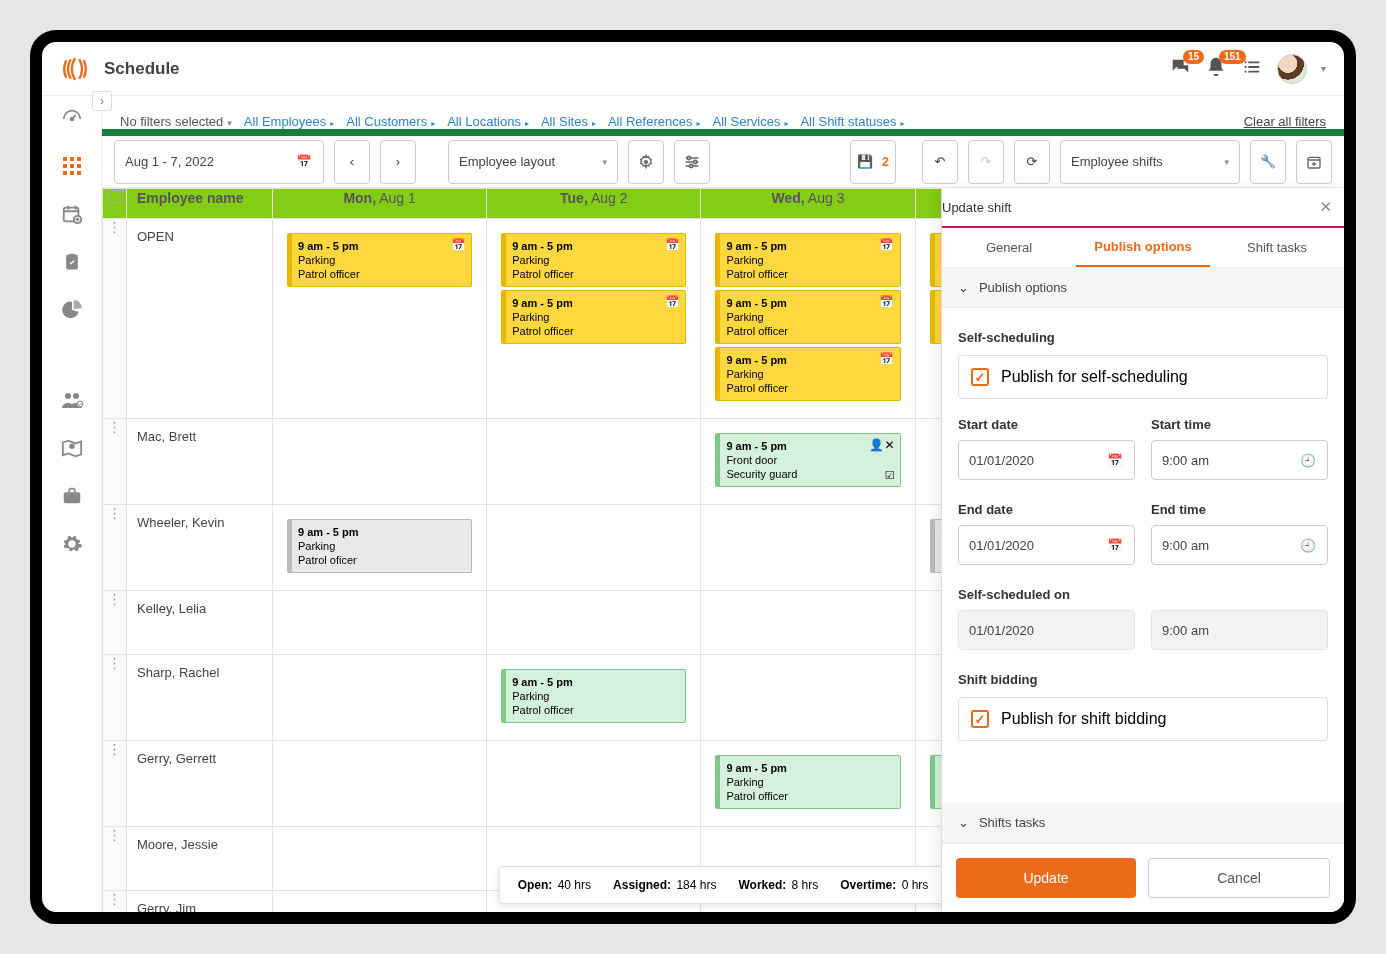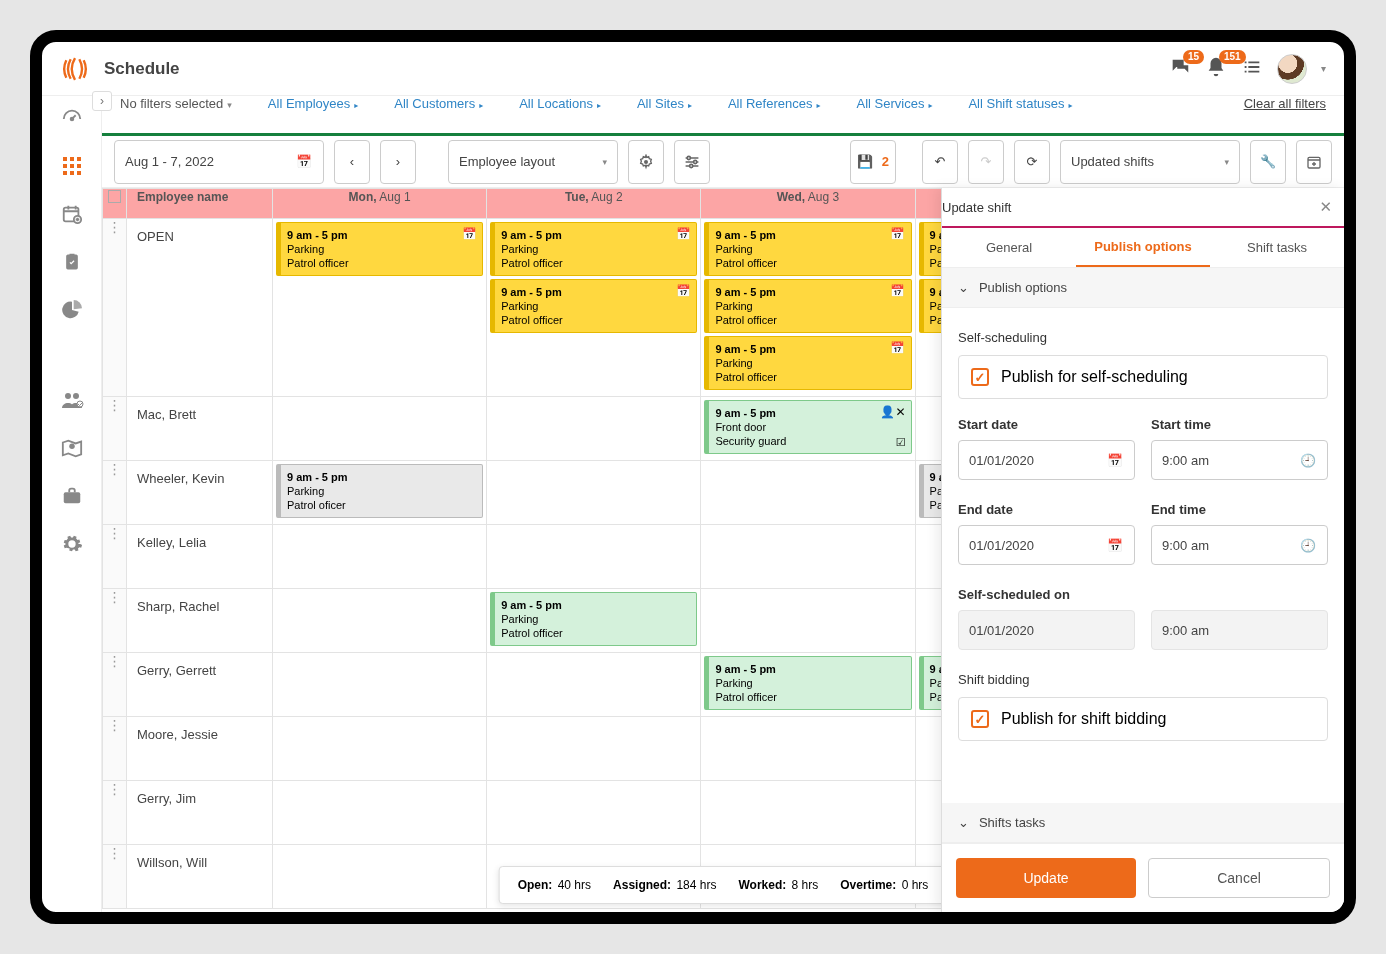--- a/index.html
+++ b/index.html
@@ -27,61 +27,61 @@
 .topicons{display:flex;align-items:center;gap:14px}
 .badge{position:relative}
 .badge-count{position:absolute;top:-6px;left:14px;background:var(--orange);color:#fff;font-size:10px;font-weight:bold;border-radius:8px;padding:1px 5px;line-height:12px}
 .icon{width:22px;height:22px;fill:#555}
 .avatar{width:30px;height:30px;border-radius:50%;background:radial-gradient(circle at 35% 30%,#f2d8c2 0 35%, #5d3a24 36% 60%, #dfe9d1 61% 100%);border:1px solid #ccc}
 .body{display:flex;height:calc(100% - 54px)}
 .sidebar{width:60px;border-right:1px solid #eee;display:flex;flex-direction:column;align-items:center;padding-top:10px;gap:24px}
 .sidebar .sb{width:24px;height:24px;display:flex;align-items:center;justify-content:center;color:#777}
 .sidebar .sb.active{color:var(--orange)}
 .main{flex:1;position:relative;overflow:hidden}
-.filters{height:40px;display:flex;align-items:flex-start;padding:0 18px;gap:36px;border-bottom:3px solid #15803d}
+.filters{height:40px;display:flex;align-items:flex-end;padding:0 18px;gap:12px;border-bottom:7px solid #15803d}
 .filter{font-size:13px;color:#555}
 .filter.link{color:var(--blue);font-weight:400}
 .filters .clear{margin-left:auto;font-size:13px;color:#444;text-decoration:underline}
 .toolbar{height:52px;display:flex;align-items:center;padding:0 12px;gap:10px;border-bottom:1px solid #eee}
 .inputlike{border:1px solid #ccc;border-radius:4px;background:#fff;height:44px;display:flex;align-items:center;font-size:13px;color:#444}
 .dateinp{width:210px;padding:0 10px;justify-content:space-between}
 .sqbtn{width:36px;justify-content:center}
 .layoutsel{width:170px;padding:0 10px;justify-content:space-between}
 .tb-spacer{flex:1}
 .savebox{width:46px;justify-content:space-between;padding:0 6px}
 .savebox .num{color:var(--orange);font-weight:700}
 .updsel{width:180px;padding:0 10px;justify-content:space-between}
 .grid{position:absolute;left:0;right:0;top:92px;bottom:0;overflow:auto}
 table{border-collapse:collapse;width:100%;table-layout:fixed}
 th,td{border:1px solid #e3e3e3;vertical-align:top}
-th{background:#fca5a5;font-weight:400;height:30px;font-size:12px;color:#555;position:sticky;top:0}
+th{background:#84cc16;font-weight:400;height:30px;font-size:14px;color:#555;position:sticky;top:0}
 th .dow{font-weight:700}
 td.rowhdr{width:24px;background:#fafafa;text-align:center;padding-top:6px}
 td.name{width:146px;padding:10px;font-size:13px;color:#444}
-td.daycell{padding:3px;height:64px}
+td.daycell{padding:14px;height:64px}
 .shift{border-radius:2px;font-size:11px;line-height:14px;padding:5px 6px;margin-bottom:3px;position:relative}
 .shift .t{font-weight:700}
 .shift .ic{position:absolute;right:5px;top:4px;font-size:12px}
 .shift .ic2{position:absolute;right:5px;bottom:4px;font-size:11px}
 .s-yellow{background:var(--yellow);border:1px solid var(--yellow-bd);border-left:5px solid var(--yellow-bd)}
 .s-green{background:var(--green);border:1px solid var(--green-bd);border-left:5px solid var(--green-bd)}
 .s-grey{background:var(--grey);border:1px solid var(--grey-bd);border-left:5px solid var(--grey-bd)}
 .statusbar{position:absolute;left:50%;transform:translateX(-50%);bottom:8px;background:#fff;border:1px solid #ddd;border-radius:4px;height:38px;display:flex;align-items:center;gap:22px;padding:0 18px;font-size:12px;box-shadow:0 2px 6px rgba(0,0,0,.1);z-index:5}
 .statusbar b{font-weight:700;margin-right:2px}
 
 .panel{position:absolute;right:0;top:92px;bottom:0;width:403px;background:#fff;border-left:1px solid #ddd;z-index:6;display:flex;flex-direction:column;box-shadow:-4px 0 12px rgba(0,0,0,.08)}
 .panel-hdr{height:40px;display:flex;align-items:center;justify-content:flex-start;border-bottom:2px solid #be185d;position:relative}
 .panel-hdr .ttl{font-size:13px;color:#333}
 .panel-hdr .close{position:absolute;right:12px;top:10px;color:#888;font-size:15px}
 .tabs{display:flex;height:40px;border-bottom:1px solid #eee}
 .tab{flex:1;display:flex;align-items:center;justify-content:center;font-size:13px;color:#555}
 .tab.active{color:var(--orange);border-bottom:2px solid var(--orange);font-weight:600}
 .section-hdr{display:flex;align-items:center;gap:10px;padding:12px 16px;background:#f6f6f6;font-size:13px;color:#444;border-bottom:1px solid #eee}
 .panel-body{padding:16px;overflow:auto;flex:1}
-.h{font-size:13px;font-weight:400;color:#333;margin:6px 0 10px}
+.h{font-size:13px;font-weight:700;color:#333;margin:6px 0 10px}
 .checkbox-row{border:1px solid #ddd;border-radius:4px;padding:12px;display:flex;align-items:center;gap:12px;margin-bottom:18px}
 .cb{width:18px;height:18px;border:2px solid var(--orange);border-radius:3px;display:flex;align-items:center;justify-content:center;color:var(--orange);font-size:13px;font-weight:bold}
 .row2{display:flex;gap:16px;margin-bottom:8px}
 .col{flex:1}
 .lbl{font-size:13px;color:#333;font-weight:700;margin-bottom:8px}
 .field{height:40px;border:1px solid #ccc;border-radius:4px;display:flex;align-items:center;justify-content:space-between;padding:0 10px;font-size:13px;color:#444;background:#fff;margin-bottom:14px}
 .field.ro{background:#f3f3f3;border-color:#e4e4e4}
 .panel-foot{display:flex;gap:12px;padding:14px;border-top:1px solid #eee}
 .btn{flex:1;height:40px;border-radius:4px;display:flex;align-items:center;justify-content:center;font-size:14px}
 .btn.sec{border:1px solid #ccc;background:#fff;color:#555}
@@ -240,21 +240,21 @@
         <div class="tb-spacer"></div>
         <div class="inputlike savebox">
           <span>💾</span>
           <span class="num">2</span>
         </div>
         <div style="width:6px"></div>
         <div class="inputlike sqbtn">↶</div>
         <div class="inputlike sqbtn" style="color:#ccc">↷</div>
         <div class="inputlike sqbtn">⟳</div>
         <div class="inputlike updsel">
-          <span>Updated shifts</span>
+          <span>Employee shifts</span>
             <span class="car">▾</span>
         </div>
         <div class="inputlike sqbtn">🔧</div>
         <div class="inputlike sqbtn">
           <svg width="16" height="16" viewBox="0 0 24 24" fill="#666">
               <rect x="3" y="5" width="18" height="16" rx="2" fill="none" stroke="#666" stroke-width="2"></rect>
               <path d="M3 9h18" stroke="#666" stroke-width="2"></path>
               <path d="M12 12v6M9 15h6" stroke="#666" stroke-width="2"></path>
             </svg>
         </div>

